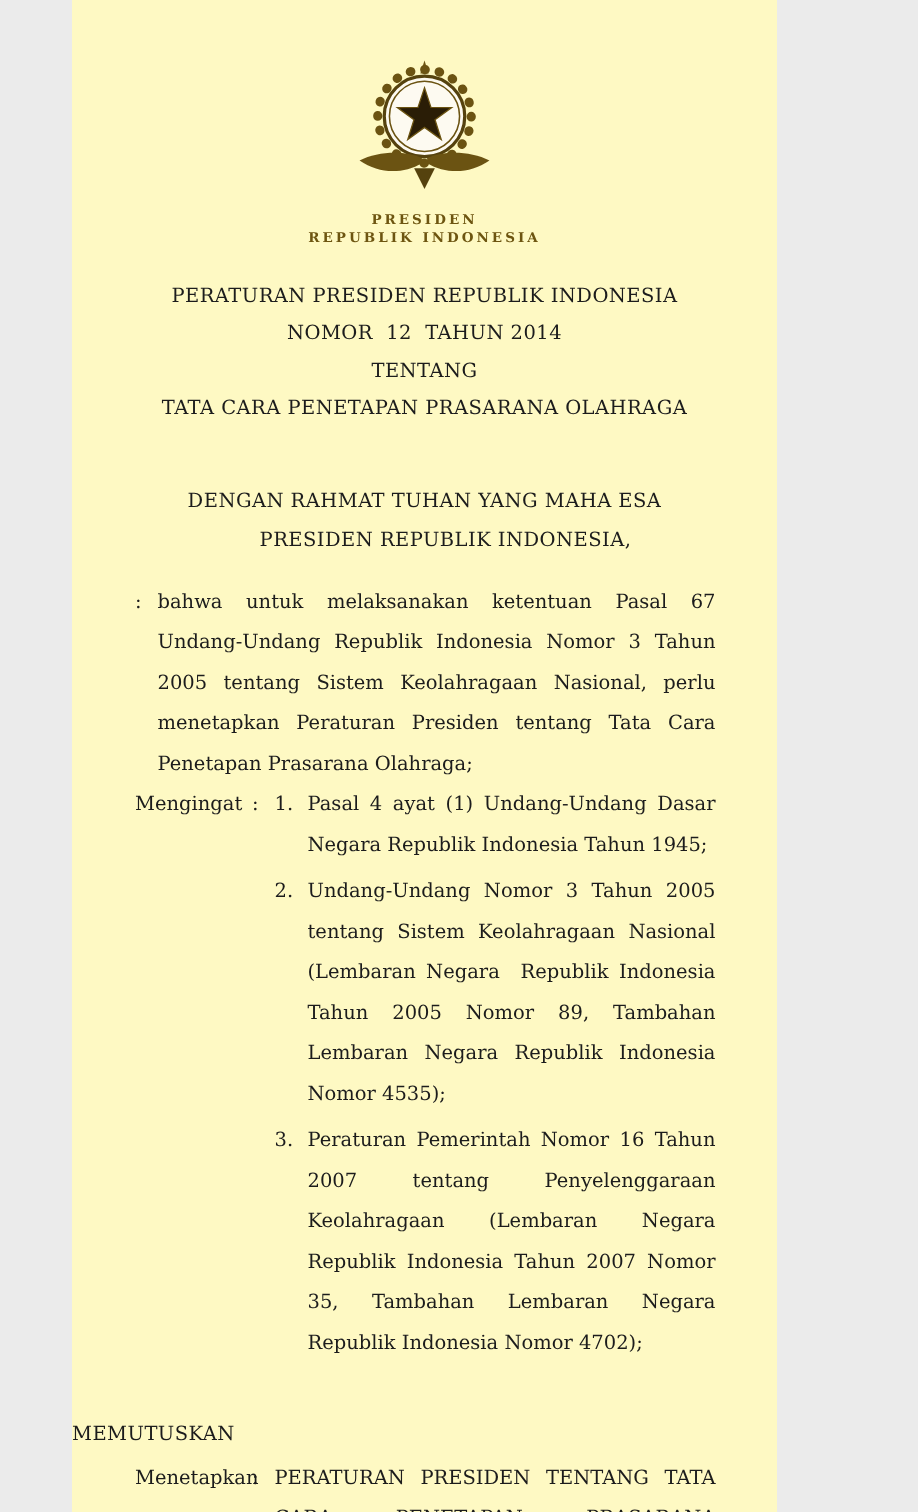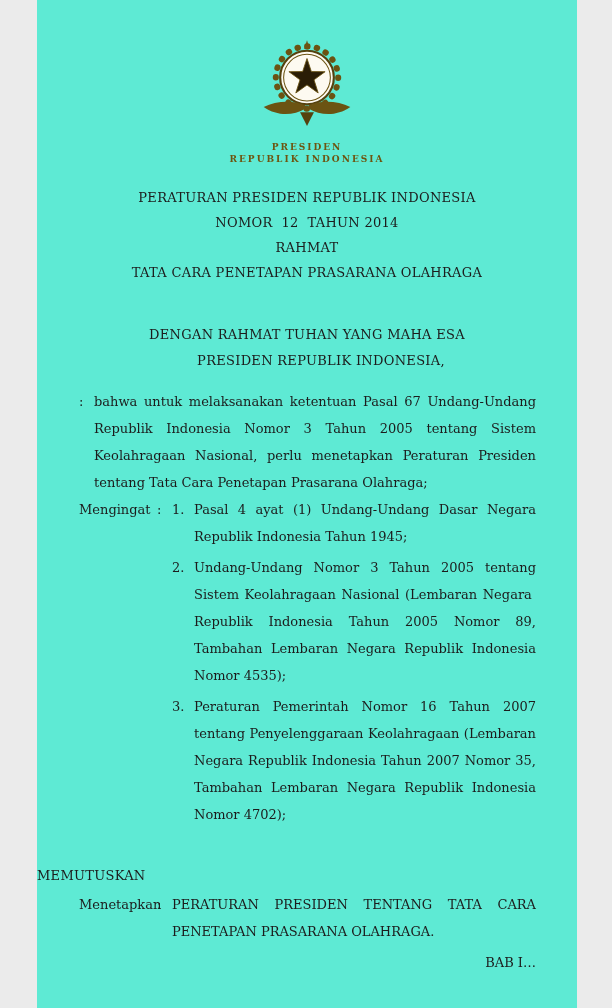--- a/index.html
+++ b/index.html
@@ -5,23 +5,23 @@
   * { margin: 0; padding: 0; box-sizing: border-box; }
   html, body { width: 612px; height: 1008px; }
   body {
     background: #ebebeb;
     font-family: "DejaVu Serif", "Liberation Serif", serif;
     color: #1c1c1c;
     position: relative;
   }
   .page {
     position: absolute;
-    left: 37px; top: 0;
-    width: 540px; height: 1008px;
-    background: #5eead4;
+    left: 48px; top: 0;
+    width: 470px; height: 1008px;
+    background: #fef9c3;
     overflow: hidden;
   }
   .emblem {
     width: 104px;
     margin: 36px auto 4px auto;
   }
   .seal-caption {
     text-align: center;
     font-size: 9px;
     font-weight: bold;
@@ -104,21 +104,21 @@
   </div>
 
   <div class="seal-caption">
     <div>PRESIDEN</div>
     <div>REPUBLIK  INDONESIA</div>
   </div>
 
   <div class="title-block">
     <div>PERATURAN PRESIDEN REPUBLIK INDONESIA</div>
     <div>NOMOR&nbsp; 12&nbsp; TAHUN 2014</div>
-    <div>RAHMAT</div>
+    <div>TENTANG</div>
     <div>TATA CARA PENETAPAN PRASARANA OLAHRAGA</div>
   </div>
 
   <div class="invocation">DENGAN RAHMAT TUHAN YANG MAHA ESA</div>
   <div class="authority">PRESIDEN REPUBLIK INDONESIA,</div>
 
   <div class="row menimbang-row">
     <div class="colon">:</div>
     <div class="content">bahwa untuk melaksanakan ketentuan Pasal 67 Undang-Undang Republik Indonesia Nomor 3 Tahun 2005 tentang Sistem Keolahragaan Nasional, perlu menetapkan Peraturan Presiden tentang Tata Cara Penetapan Prasarana Olahraga;</div>
   </div>

